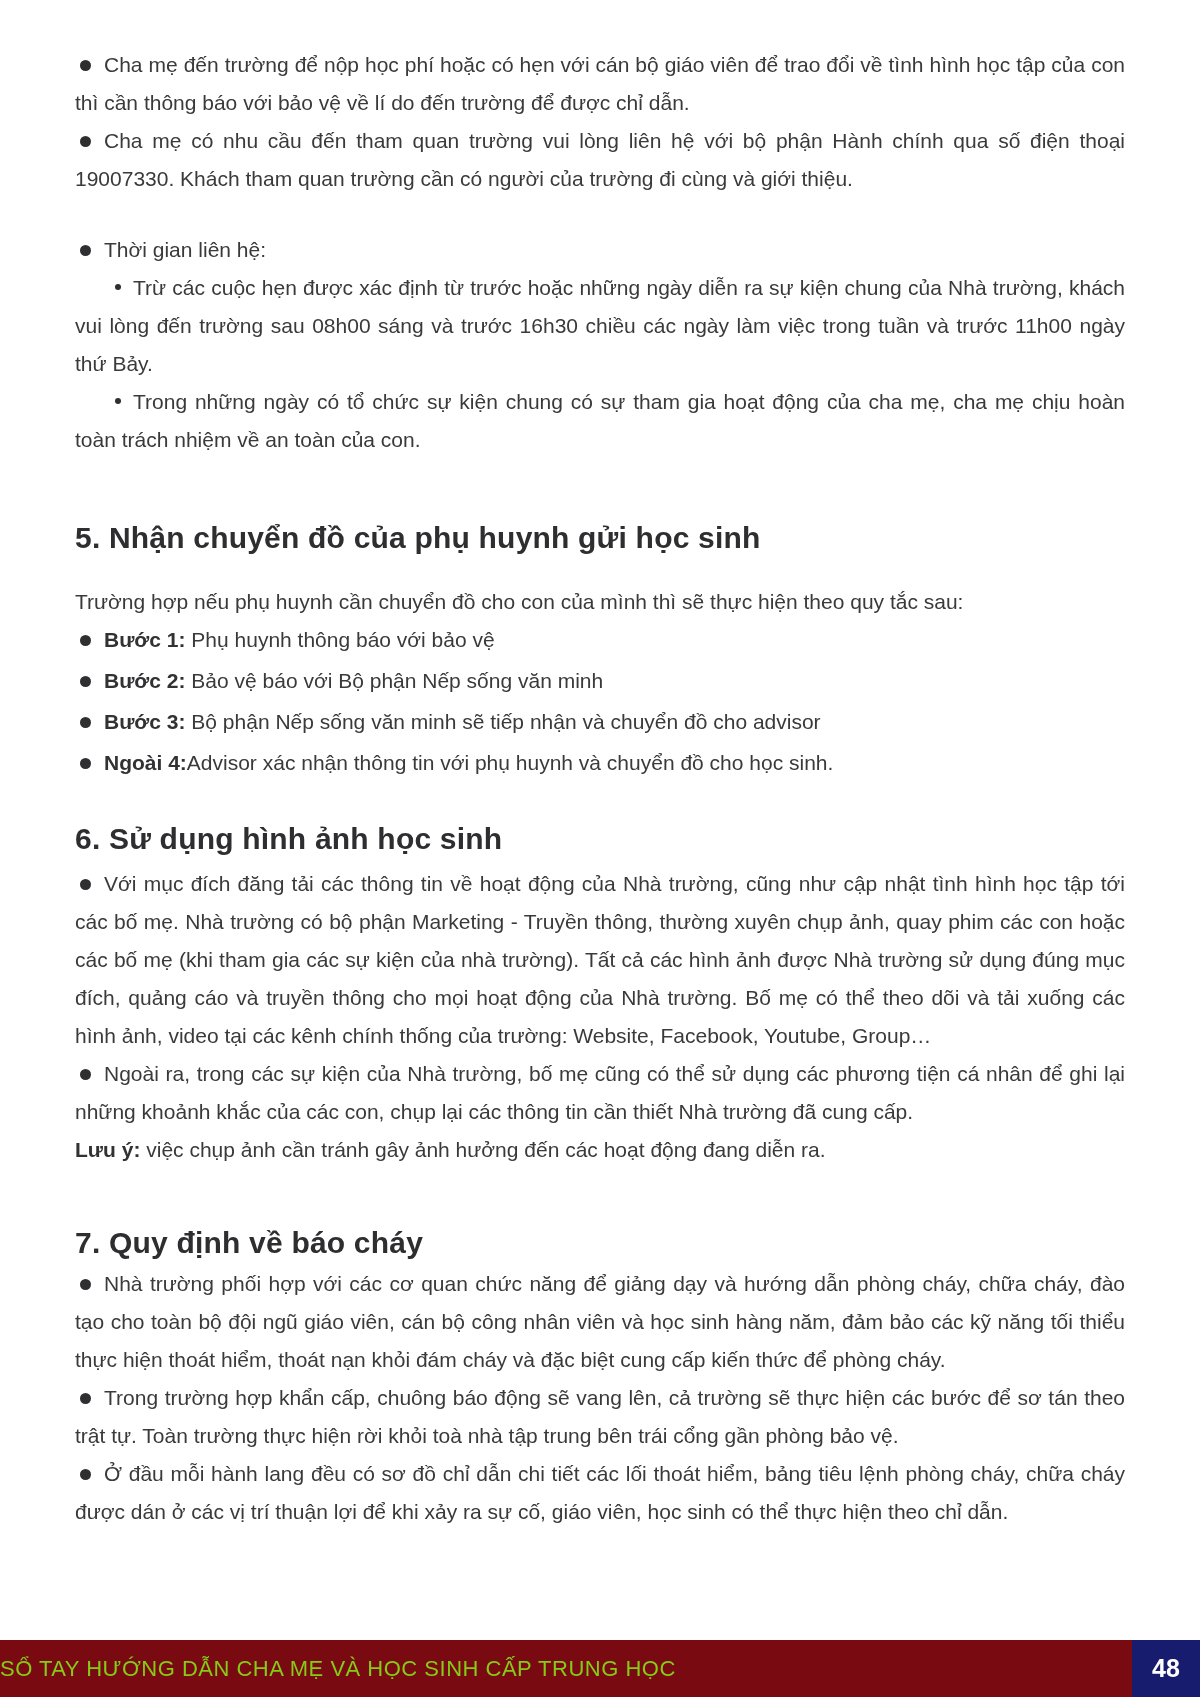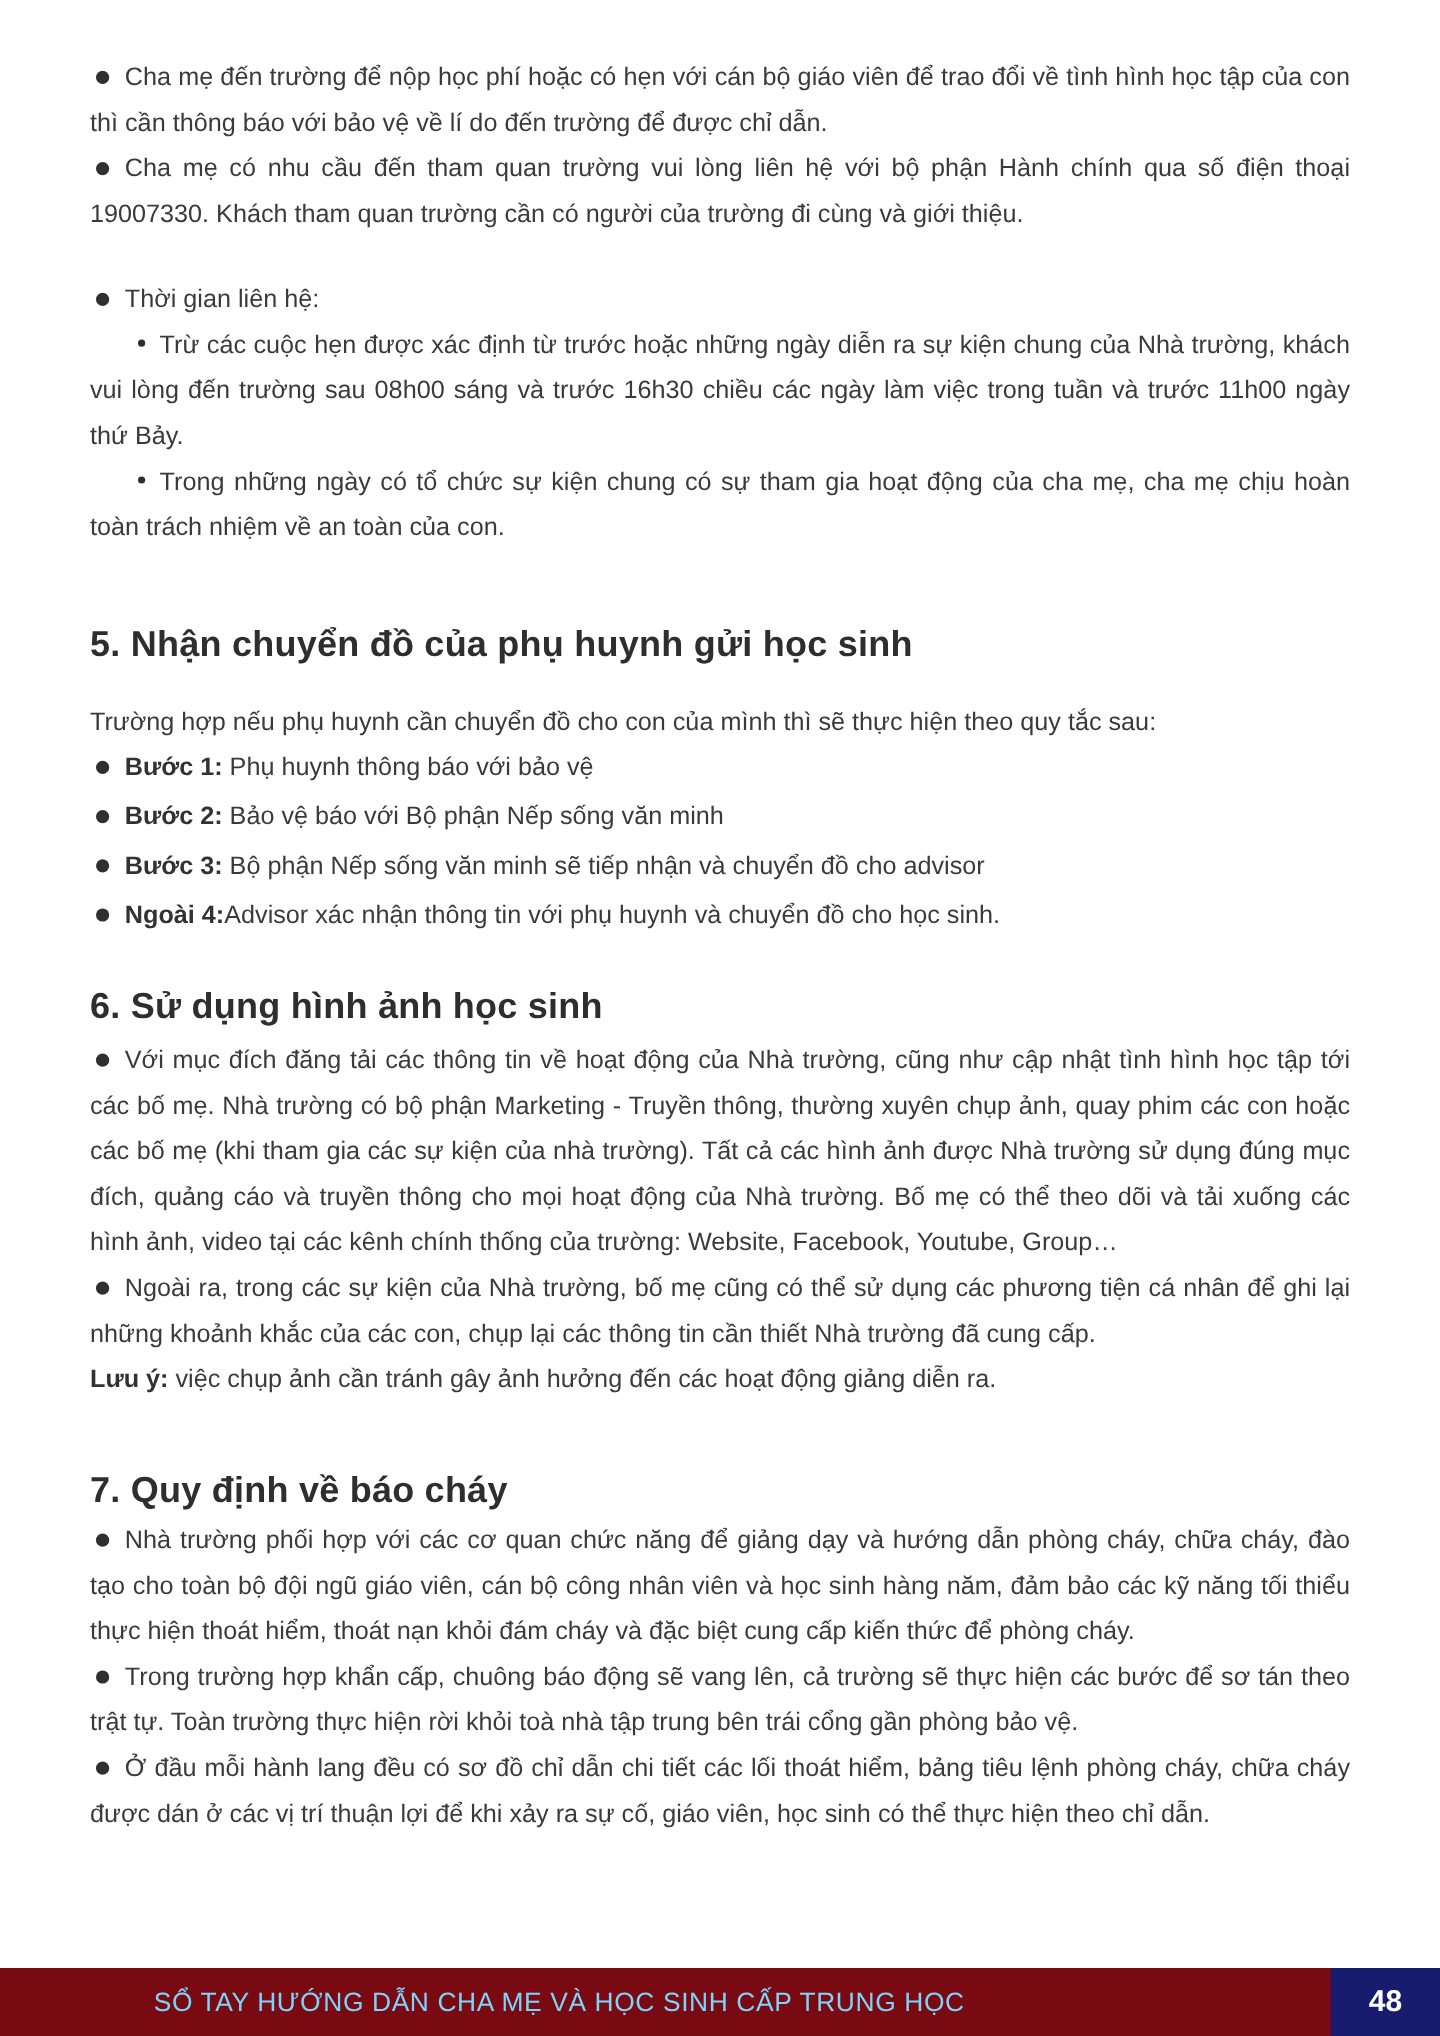--- a/index.html
+++ b/index.html
@@ -63,30 +63,30 @@
     left:0;right:0;bottom:0;
     height:57px;
     background:#7a0a12;
   }
   .footer-title{
     position:absolute;
     left:0;top:0;
     width:932px;
     height:57px;
     line-height:57px;
-    text-align:center;
-    color:#7dd3fc;
+    text-align:left;
+    color:#84cc16;
     font-size:22px;
     letter-spacing:0.5px;
     white-space:nowrap;
   }
   .page-number{
     position:absolute;
     right:0;top:0;
-    width:91px;
+    width:68px;
     height:57px;
     line-height:57px;
     background:#171c6e;
     color:#ffffff;
     font-size:25px;
     font-weight:bold;
     text-align:center;
   }
 </style>
 </head>
@@ -117,21 +117,21 @@
       <p class="line bullet"><span class="dot"></span><span class="b">Bước 3:</span><span> Bộ phận Nếp sống văn minh sẽ tiếp nhận và chuyển đồ cho advisor</span></p>
       <p class="line bullet"><span class="dot"></span><span class="b">Ngoài 4:</span><span>Advisor xác nhận thông tin với phụ huynh và chuyển đồ cho học sinh.</span></p>
     </div>
 
     <h2 class="section-title" id="h6">6. Sử dụng hình ảnh học sinh</h2>
 
     <p class="line bullet"><span class="dot"></span><span>Với mục đích đăng tải các thông tin về hoạt động của Nhà trường, cũng như cập nhật tình hình học tập tới các bố mẹ. Nhà trường có bộ phận Marketing - Truyền thông, thường xuyên chụp ảnh, quay phim các con hoặc các bố mẹ (khi tham gia các sự kiện của nhà trường). Tất cả các hình ảnh được Nhà trường sử dụng đúng mục đích, quảng cáo và truyền thông cho mọi hoạt động của Nhà trường. Bố mẹ có thể theo dõi và tải xuống các hình ảnh, video tại các kênh chính thống của trường: Website, Facebook, Youtube, Group…</span></p>
 
     <p class="line bullet"><span class="dot"></span><span>Ngoài ra, trong các sự kiện của Nhà trường, bố mẹ cũng có thể sử dụng các phương tiện cá nhân để ghi lại những khoảnh khắc của các con, chụp lại các thông tin cần thiết Nhà trường đã cung cấp.</span></p>
 
-    <p class="line"><span class="b">Lưu ý:</span><span> việc chụp ảnh cần tránh gây ảnh hưởng đến các hoạt động giảng diễn ra.</span></p>
+    <p class="line"><span class="b">Lưu ý:</span><span> việc chụp ảnh cần tránh gây ảnh hưởng đến các hoạt động đang diễn ra.</span></p>
 
     <h2 class="section-title" id="h7">7. Quy định về báo cháy</h2>
 
     <p class="line bullet"><span class="dot"></span><span>Nhà trường phối hợp với các cơ quan chức năng để giảng dạy và hướng dẫn phòng cháy, chữa cháy, đào tạo cho toàn bộ đội ngũ giáo viên, cán bộ công nhân viên và học sinh hàng năm, đảm bảo các kỹ năng tối thiểu thực hiện thoát hiểm, thoát nạn khỏi đám cháy và đặc biệt cung cấp kiến thức để phòng cháy.</span></p>
 
     <p class="line bullet"><span class="dot"></span><span>Trong trường hợp khẩn cấp, chuông báo động sẽ vang lên, cả trường sẽ thực hiện các bước để sơ tán theo trật tự. Toàn trường thực hiện rời khỏi toà nhà tập trung bên trái cổng gần phòng bảo vệ.</span></p>
 
     <p class="line bullet"><span class="dot"></span><span>Ở đầu mỗi hành lang đều có sơ đồ chỉ dẫn chi tiết các lối thoát hiểm, bảng tiêu lệnh phòng cháy, chữa cháy được dán ở các vị trí thuận lợi để khi xảy ra sự cố, giáo viên, học sinh có thể thực hiện theo chỉ dẫn.</span></p>
 
   </div>

